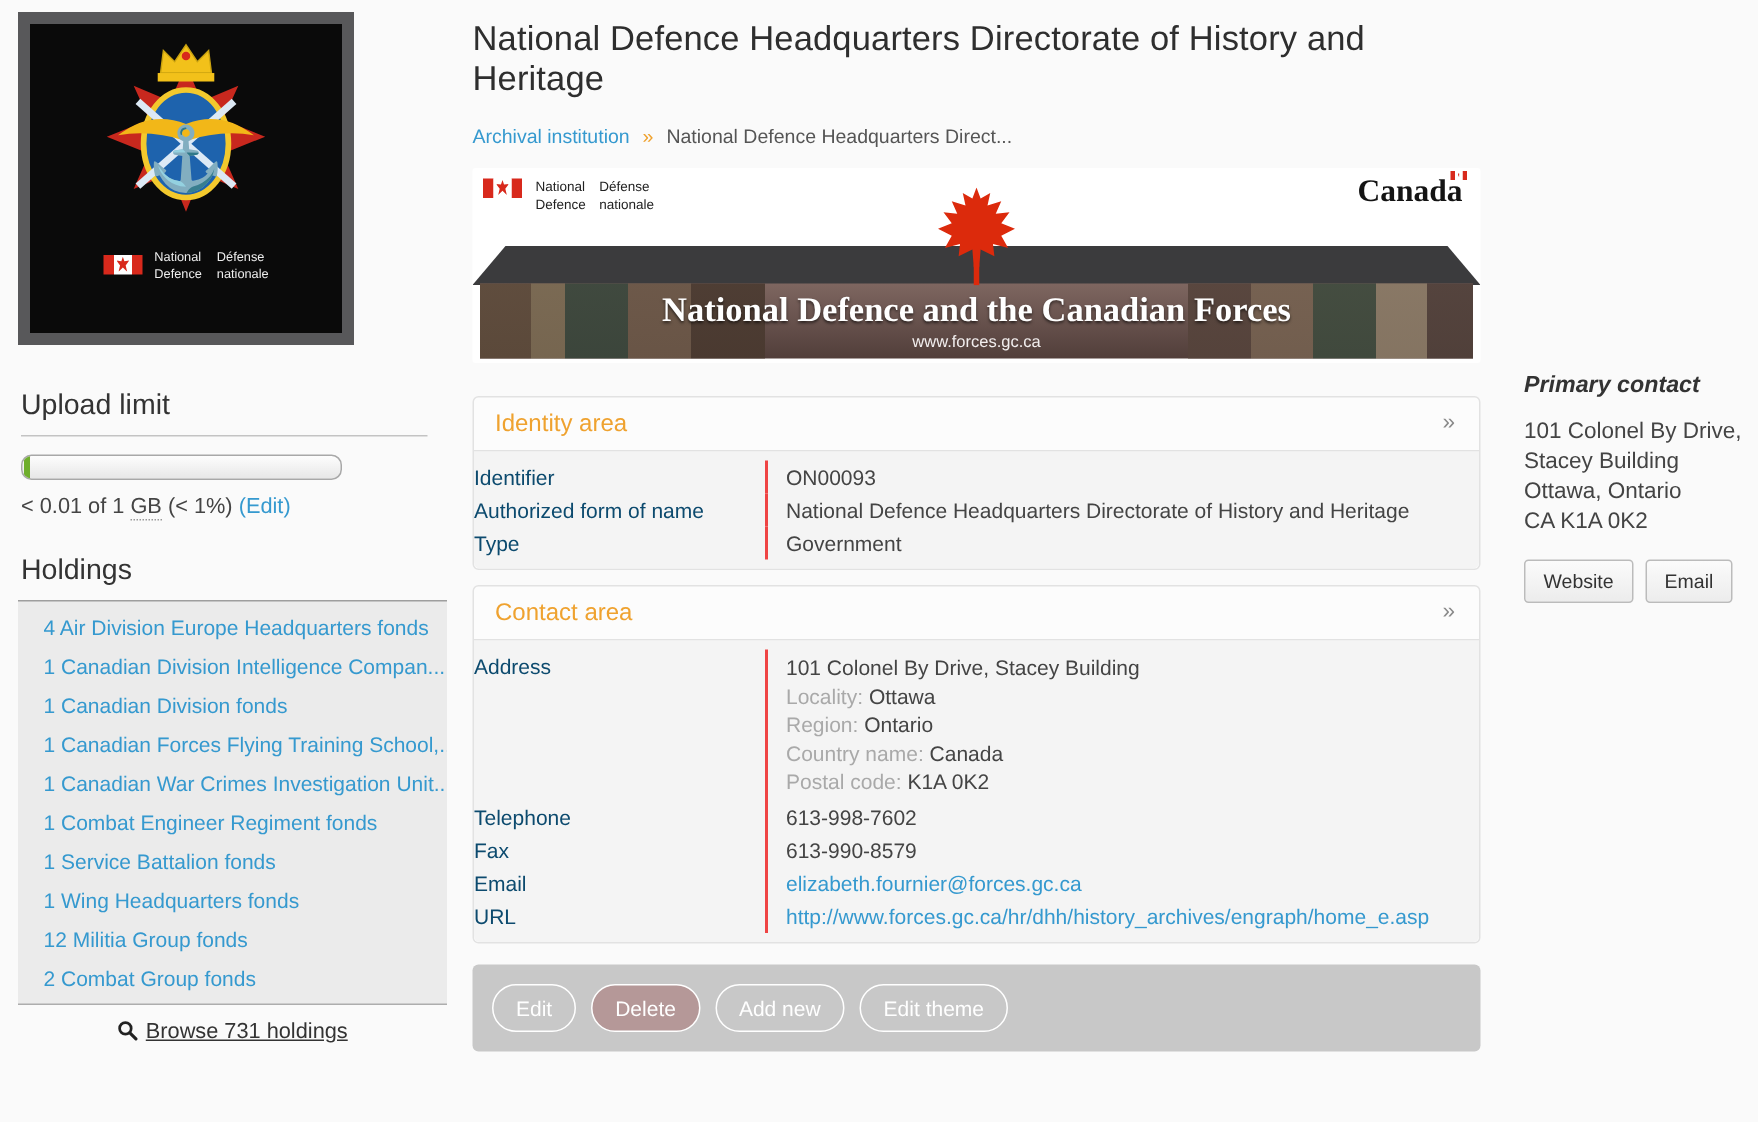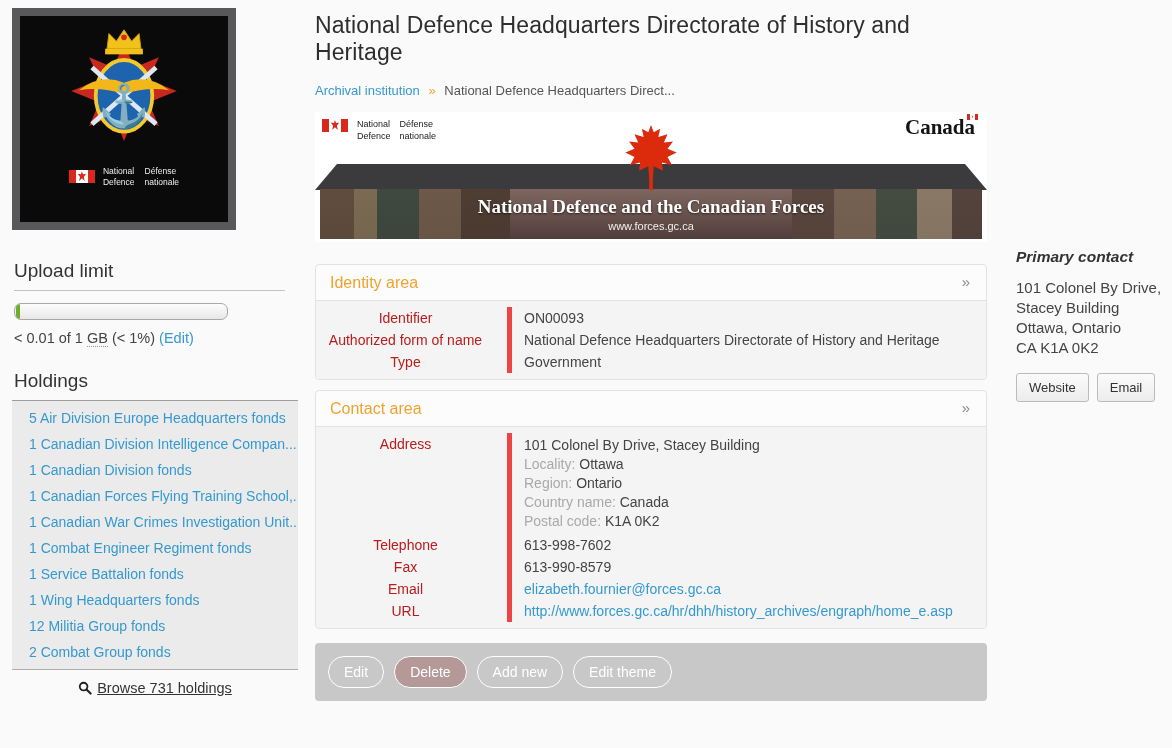--- a/index.html
+++ b/index.html
@@ -61,31 +61,31 @@
   .banner-ridge { position:absolute; left:0; right:0; bottom:52px; height:26px; background:#3b3b3d;
     clip-path:polygon(22px 0, calc(100% - 22px) 0, 100% 100%, 0 100%); }
   .banner-band { position:absolute; left:5px; right:5px; bottom:3px; height:50px;
     background:linear-gradient(#7e6660,#513e3a); display:flex; align-items:center; justify-content:center; }
   .banner-photo { position:absolute; top:0; bottom:0; width:190px; opacity:.9; }
   .banner-photo.left { left:0;
     background:linear-gradient(90deg,#5c4a3a 0 18%,#7a6a52 18% 30%,#39463b 30% 52%,#6b5747 52% 74%,#49392f 74% 100%); }
   .banner-photo.right { right:0;
     background:linear-gradient(90deg,#55433b 0 22%,#756150 22% 44%,#3e4a3d 44% 66%,#8a7a66 66% 84%,#50403a 84% 100%); }
   .banner-txt { position:relative; text-align:center; z-index:2; }
-  .banner-title { color:#fff; font-family:"Liberation Serif", serif; font-weight:700; font-size:19px; text-shadow:0 1px 2px rgba(0,0,0,.6); }
+  .banner-title { color:#fff; font-family:"Liberation Serif", serif; font-weight:700; font-size:23px; text-shadow:0 1px 2px rgba(0,0,0,.6); }
   .banner-url { color:#f2eeee; font-size:11px; margin-top:2px; }
 
   
   .panel { margin-top:22px; border:1px solid #e2e2e2; border-radius:4px; background:#fcfcfc; }
   .panel + .panel { margin-top:10px; }
   .panel-head { position:relative; padding:9px 14px 8px; font-size:16px; color:#efa22f; }
   .panel-head .chev { position:absolute; right:16px; top:8px; color:#8a8a8a; font-size:15px; }
   .panel-body { background:#f4f4f4; border-top:1px solid #e2e2e2; border-radius:0 0 4px 4px; padding:6px 0; }
   .frow { display:flex; font-size:14px; }
-  .frow .lbl { width:196px; flex:none; text-align:center; color:#b91c1c; padding:3px 12px 3px 0; border-right:5px solid #ef4444; }
+  .frow .lbl { width:196px; flex:none; text-align:left; color:#0c4a6e; padding:3px 12px 3px 0; border-right:2px solid #ef4444; }
   .frow .val { padding:3px 14px 3px 12px; color:#444; }
   .frow .val a { color:#3599cf; text-decoration:none; }
   .addr-line { line-height:19px; color:#444; }
   .addr-line .sub { color:#a9a9a9; }
 
   
   .actions { margin-top:14px; width:672px; background:#c8c8c8; border-radius:4px; padding:13px 13px; display:flex; gap:10px; }
   .act-btn { background:transparent; border:1px solid #fff; border-radius:16px; color:#fff; font-size:14px;
     font-family:"Liberation Sans", sans-serif; padding:7px 15px; cursor:pointer; }
   .act-btn.delete { background:#b59898; }
@@ -139,21 +139,21 @@
     </div>
     <div class="usage">
       <span>&lt; 0.01 of 1</span>
       <span class="unit">GB</span>
       <span>(&lt; 1%)</span>
       <a href="#">(Edit)</a>
     </div>
 
     <div class="side-h3">Holdings</div>
     <div class="holdings-list">
-      <a href="#" class="holding-item">5 Air Division Europe Headquarters fonds</a>
+      <a href="#" class="holding-item">4 Air Division Europe Headquarters fonds</a>
       <a href="#" class="holding-item">1 Canadian Division Intelligence Compan...</a>
       <a href="#" class="holding-item">1 Canadian Division fonds</a>
       <a href="#" class="holding-item">1 Canadian Forces Flying Training School,...</a>
       <a href="#" class="holding-item">1 Canadian War Crimes Investigation Unit...</a>
       <a href="#" class="holding-item">1 Combat Engineer Regiment fonds</a>
       <a href="#" class="holding-item">1 Service Battalion fonds</a>
       <a href="#" class="holding-item">1 Wing Headquarters fonds</a>
       <a href="#" class="holding-item">12 Militia Group fonds</a>
       <a href="#" class="holding-item">2 Combat Group fonds</a>
     </div>

